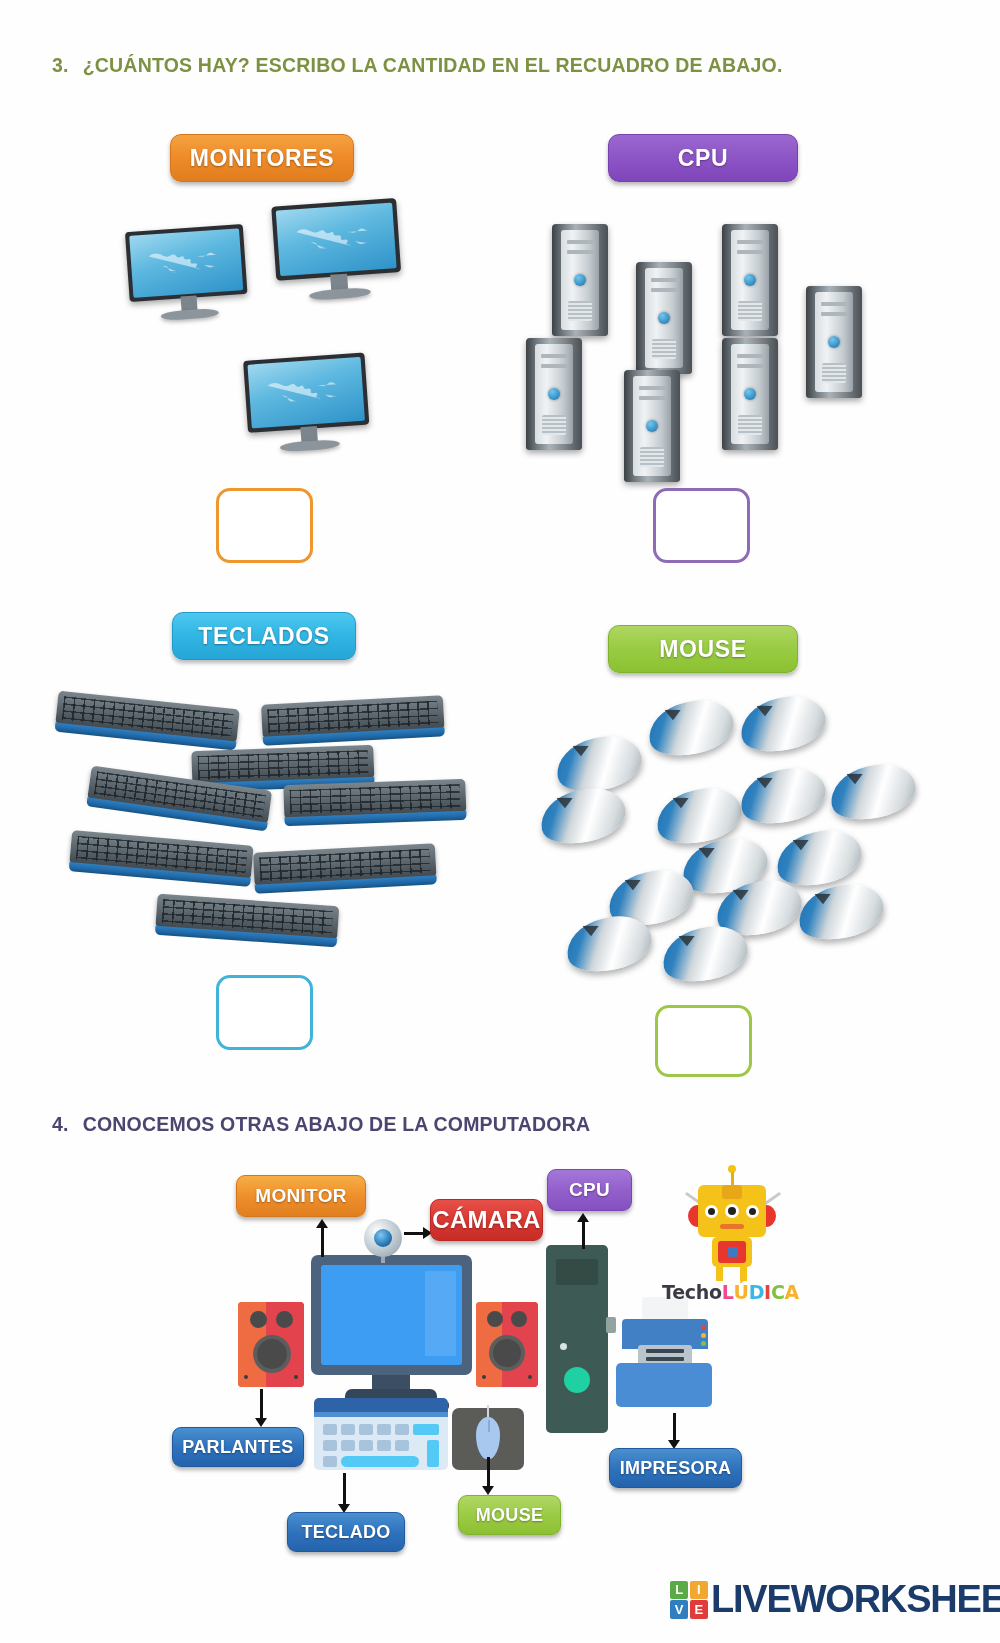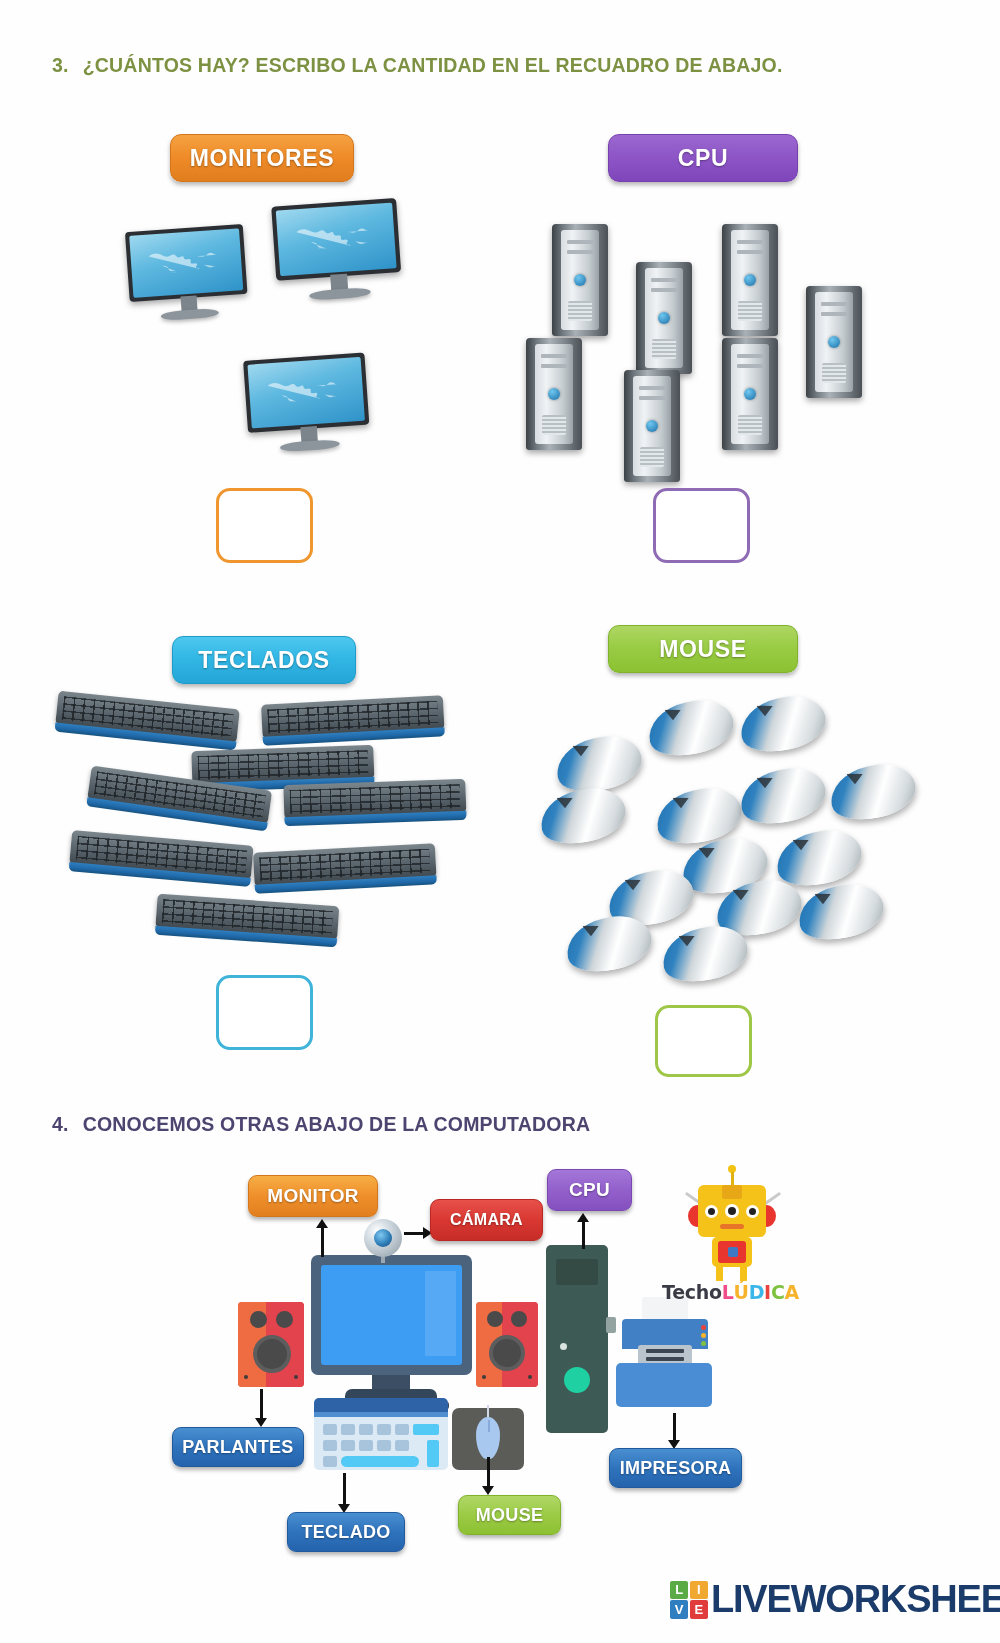--- a/index.html
+++ b/index.html
@@ -386,21 +386,21 @@
       <div class="cpu-power"></div>
         <div class="cpu-grill"></div>
       </div>
   </div>
 </div>
 
 <div class="answer-box purple" style="left:653px; top:488px; width:97px; height:75px;">
   <span></span>
 </div>
 
-<div class="pill cyan" style="left:172px; top:636px; width:184px; height:48px; font-size:23px;">
+<div class="pill cyan" style="left:172px; top:612px; width:184px; height:48px; font-size:23px;">
   <span>TECLADOS</span>
 </div>
 
 <div class="art-field" style="left:0; top:0; width:500px; height:970px;">
   <div class="art-item keyboard" style="left:56px; top:700px; transform:rotate(6deg);">
     <div class="kb-top">
         <div class="kb-keys"></div>
       </div>
       <div class="kb-edge"></div>
     </div>
@@ -626,24 +626,24 @@
     </div>
   <div class="arrow down" style="left:482px; top:302px; width:13px; height:38px;">
       <span class="head"></span>
       <span class="shaft"></span>
     </div>
   <div class="arrow down" style="left:668px; top:258px; width:13px; height:36px;">
       <span class="head"></span>
       <span class="shaft"></span>
     </div>
 
-  <div class="dlabel orange" style="left:248px; top:20px; width:130px; height:42px; font-size:19px;">
+  <div class="dlabel orange" style="left:236px; top:20px; width:130px; height:42px; font-size:19px;">
     <span>MONITOR</span>
   </div>
-  <div class="dlabel red" style="left:430px; top:44px; width:113px; height:42px; font-size:16px;">
+  <div class="dlabel red" style="left:430px; top:44px; width:113px; height:42px; font-size:24px;">
     <span>CÁMARA</span>
   </div>
   <div class="dlabel purple" style="left:547px; top:14px; width:85px; height:42px; font-size:19px;">
     <span>CPU</span>
   </div>
   <div class="dlabel blue" style="left:172px; top:272px; width:132px; height:40px; font-size:18px;text-align:right;">
     <span>PARLANTES</span>
   </div>
   <div class="dlabel blue" style="left:287px; top:357px; width:118px; height:40px; font-size:18px;">
     <span>TECLADO</span>

